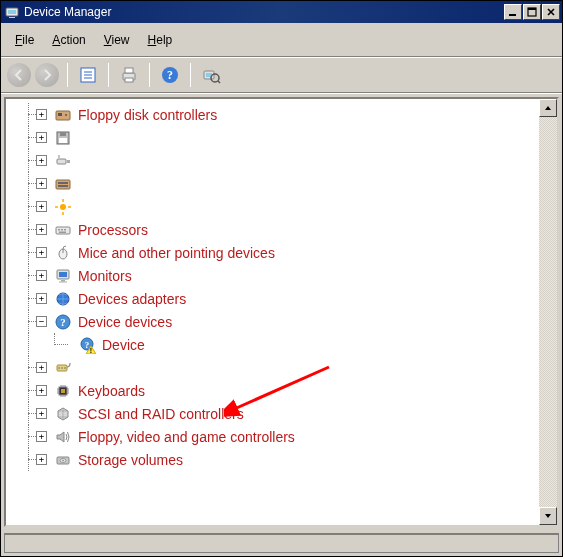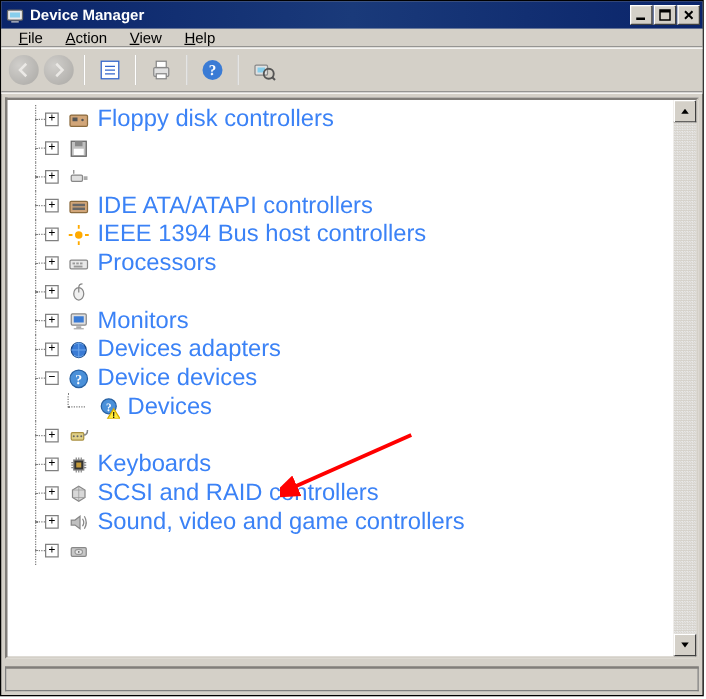--- a/index.html
+++ b/index.html
@@ -36,21 +36,21 @@
     align-items: center;
     gap: 4px;
   }
   .app-icon {
     width: 16px; height: 16px;
     display: inline-flex;
     align-items: center; justify-content: center;
   }
   .title-text {
     color: #fff;
-    font-weight: bold;
+    font-weight: normal;
     font-size: 12px;
   }
   .titlebar-right {
     display: flex;
     gap: 1px;
   }
   .winbtn {
     width: 18px; height: 16px;
     background: #d4d0c8;
     border: 1px solid #fff;
@@ -58,21 +58,21 @@
     border-bottom-color: #404040;
     display: inline-flex;
     align-items: center;
     justify-content: center;
     font-size: 10px;
     font-family: monospace;
   }
   .winbtn svg { width: 10px; height: 10px; }
   
   .menubar {
-    height: 15px;
+    height: 34px;
     background: #d4d0c8;
     display: flex;
     align-items: center;
     padding: 0 6px;
     gap: 2px;
     border-bottom: 1px solid #808080;
   }
   .menuitem {
     padding: 2px 8px;
     font-size: 12px;
@@ -187,21 +187,21 @@
     color: #000;
   }
   .dev-icon {
     width: 18px; height: 18px;
     display: inline-flex;
     align-items: center; justify-content: center;
     margin-right: 6px;
     flex-shrink: 0;
   }
   .dev-icon svg { width: 18px; height: 18px; }
-  .dev-label { font-size: 19px; color: #3b82f6; }
+  .dev-label { font-size: 14px; color: #b91c1c; }
   .vscroll {
     position: absolute;
     right: 0; top: 0; bottom: 0;
     width: 18px;
     background: #d4d0c8;
     display: flex;
     flex-direction: column;
   }
   .scrollbtn {
     height: 18px;
@@ -374,36 +374,34 @@
               <div class="hline"></div>
               <div class="toggle">+</div>
             </div>
           <span class="dev-icon">
               <svg viewBox="0 0 18 18">
                 <rect x="2" y="5" width="14" height="9" rx="1" fill="#d2a679" stroke="#8b6b3e"></rect>
                 <rect x="4" y="7" width="10" height="2" fill="#666"></rect>
                 <rect x="4" y="10" width="10" height="2" fill="#666"></rect>
               </svg>
             </span>
-          <span class="dev-label">IDE ATA/ATAPI controllers</span>
         </div>
 
         <div class="tree-row">
           <div class="conn">
               <div class="vline"></div>
               <div class="hline"></div>
               <div class="toggle">+</div>
             </div>
           <span class="dev-icon">
               <svg viewBox="0 0 18 18">
                 <circle cx="9" cy="9" r="3" fill="#ffaa00"></circle>
                 <path d="M9 4 L9 1 M9 14 L9 17 M4 9 L1 9 M14 9 L17 9" stroke="#ffaa00" stroke-width="1.5"></path>
               </svg>
             </span>
-          <span class="dev-label">IEEE 1394 Bus host controllers</span>
         </div>
 
         <div class="tree-row">
           <div class="conn">
               <div class="vline"></div>
               <div class="hline"></div>
               <div class="toggle">+</div>
             </div>
           <span class="dev-icon">
               <svg viewBox="0 0 18 18">
@@ -423,20 +421,21 @@
               <div class="hline"></div>
               <div class="toggle">+</div>
             </div>
           <span class="dev-icon">
               <svg viewBox="0 0 18 18">
                 <ellipse cx="9" cy="10" rx="4" ry="5" fill="#f0f0f0" stroke="#888"></ellipse>
                 <line x1="9" y1="5" x2="9" y2="9" stroke="#888"></line>
                 <path d="M9 5 Q9 2 12 2" fill="none" stroke="#888"></path>
               </svg>
             </span>
+          <span class="dev-label">Mice and other pointing devices</span>
         </div>
 
         <div class="tree-row">
           <div class="conn">
               <div class="vline"></div>
               <div class="hline"></div>
               <div class="toggle">+</div>
             </div>
           <span class="dev-icon">
               <svg viewBox="0 0 18 18">
@@ -486,21 +485,21 @@
               <div class="hline2"></div>
             </div>
           <span class="dev-icon">
               <svg viewBox="0 0 18 18">
                 <circle cx="9" cy="8" r="6" fill="#4a90d9" stroke="#2861a3"></circle>
                 <text x="9" y="11.5" text-anchor="middle" fill="#fff" font-size="9" font-weight="bold" font-family="serif">?</text>
                 <polygon points="13,10 18,18 8,18" fill="#ffeb3b" stroke="#d4a800"></polygon>
                 <text x="13" y="17" text-anchor="middle" fill="#000" font-size="7" font-weight="bold">!</text>
               </svg>
             </span>
-          <span class="dev-label"> Devices</span>
+          <span class="dev-label"> Device</span>
         </div>
 
         <div class="tree-row">
           <div class="conn">
               <div class="vline"></div>
               <div class="hline"></div>
               <div class="toggle">+</div>
             </div>
           <span class="dev-icon">
               <svg viewBox="0 0 18 18">
@@ -550,36 +549,37 @@
               <div class="hline"></div>
               <div class="toggle">+</div>
             </div>
           <span class="dev-icon">
               <svg viewBox="0 0 18 18">
                 <path d="M3 7 L6 7 L10 4 L10 14 L6 11 L3 11 Z" fill="#c0c0c0" stroke="#888"></path>
                 <path d="M12 6 Q14 9 12 12" fill="none" stroke="#888"></path>
                 <path d="M13.5 4 Q16.5 9 13.5 14" fill="none" stroke="#888"></path>
               </svg>
             </span>
-          <span class="dev-label">Sound, video and game controllers</span>
+          <span class="dev-label">Floppy, video and game controllers</span>
         </div>
 
         <div class="tree-row">
           <div class="conn">
               <div class="vline"></div>
               <div class="hline"></div>
               <div class="toggle">+</div>
             </div>
           <span class="dev-icon">
               <svg viewBox="0 0 18 18">
                 <rect x="3" y="6" width="12" height="7" rx="1" fill="#c8c8c8" stroke="#888"></rect>
                 <ellipse cx="9" cy="9.5" rx="3" ry="2" fill="#e8e8e8" stroke="#999"></ellipse>
                 <circle cx="9" cy="9.5" r="0.7" fill="#666"></circle>
               </svg>
             </span>
+          <span class="dev-label">Storage volumes</span>
         </div>
 
         <div class="arrow-annotation">
           <svg viewBox="0 0 110 60">
             <defs>
               <marker id="ah" markerWidth="10" markerHeight="10" refX="2" refY="5" orient="auto">
                 <polygon points="0,2 8,5 0,8" fill="#ff0000"></polygon>
               </marker>
             </defs>
             <line x1="105" y1="5" x2="8" y2="48" stroke="#ff0000" stroke-width="3" marker-end="url(#ah)"></line>

